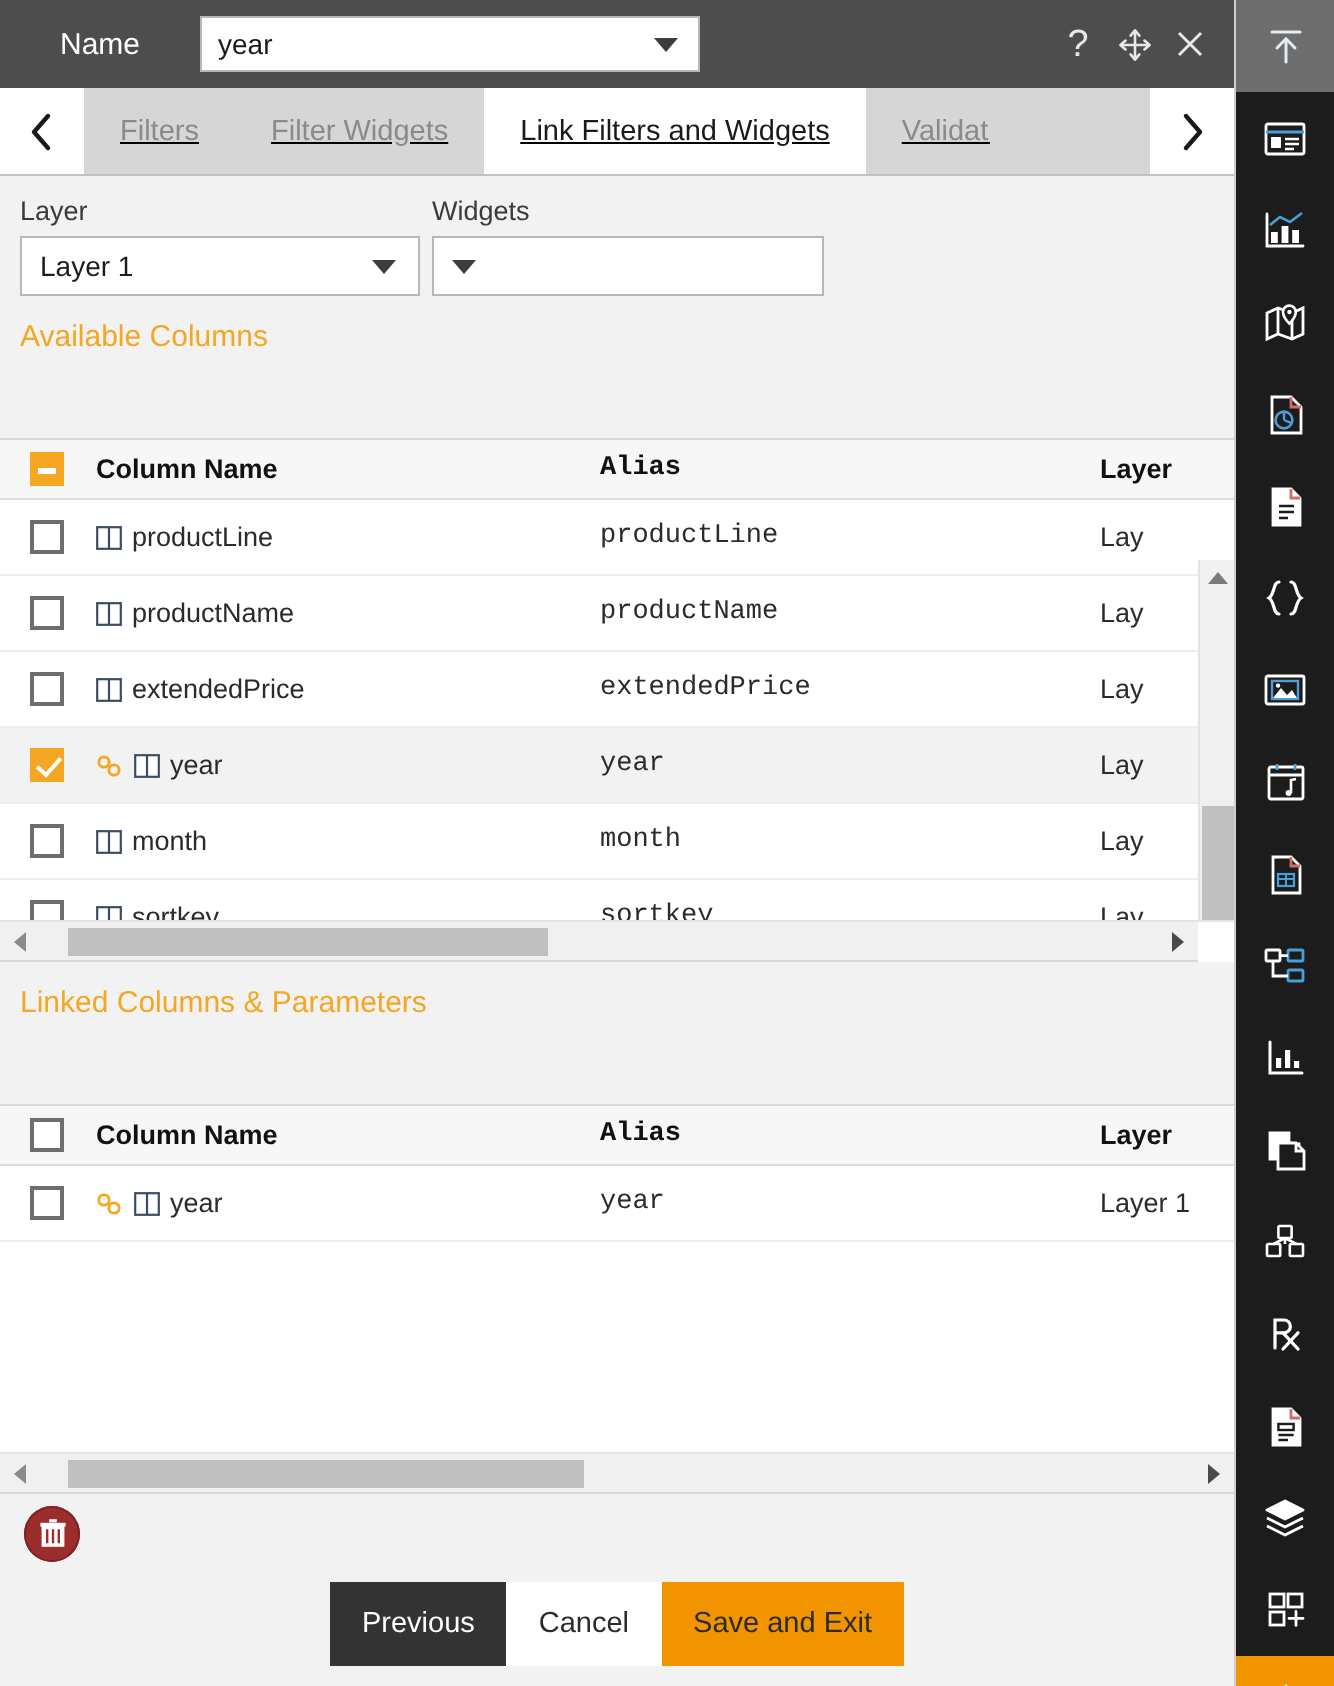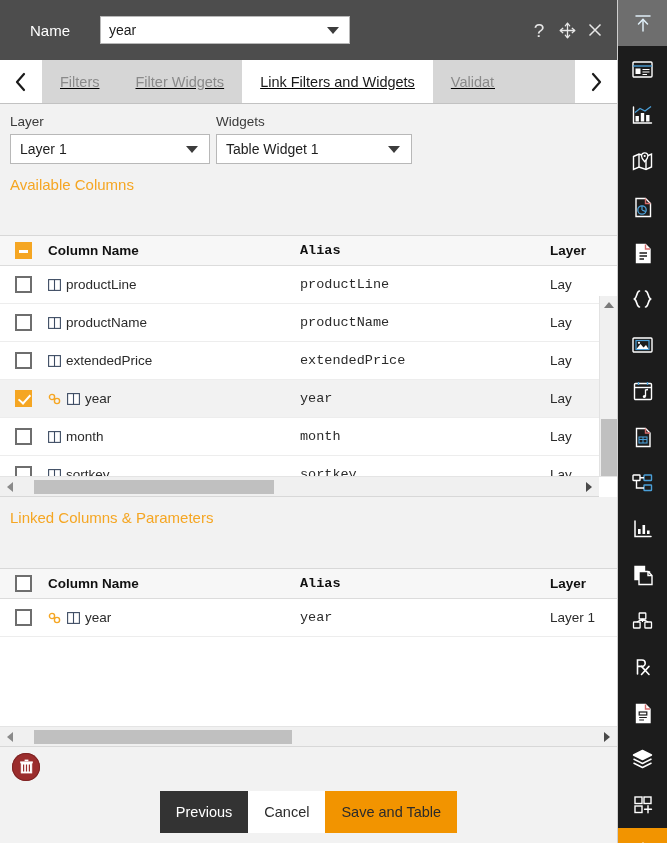--- a/index.html
+++ b/index.html
@@ -22,21 +22,21 @@
     width: 618px;
     height: 843px;
     background: #ffffff;
     display: flex;
     flex-direction: column;
     border-right: 1px solid #cfcfcf;
   }
 
   
   .titlebar {
-    height: 60px;
+    height: 44px;
     background: #4d4d4d;
     display: flex;
     align-items: center;
     padding: 0 8px 0 0;
     flex: none;
   }
   .titlebar-label {
     color: #ffffff;
     font-size: 15px;
     width: 100px;
@@ -427,21 +427,20 @@
         <div class="sel-group g1">
           <div class="sel-label">Layer</div>
           <div class="combobox">
             <span class="val">Layer 1</span>
             <span class="caret-dn"></span>
           </div>
         </div>
         <div class="sel-group g3">
           <div class="sel-label">Widgets</div>
           <div class="combobox">
-            <span class="val">Table Widget 1</span>
             <span class="caret-dn"></span>
           </div>
         </div>
       </div>
 
       <div class="section-title">Available Columns</div>
 
       <div class="grid available">
         <div class="grid-head">
           <div class="c-check">
@@ -646,21 +645,21 @@
             <rect x="1.2" y="2.4" width="12.6" height="1.9" fill="#ffffff"></rect>
             <rect x="5.6" y="0.6" width="3.8" height="1.6" fill="#ffffff"></rect>
             <path d="M4.6 5.6 V12.6 M7.5 5.6 V12.6 M10.4 5.6 V12.6" stroke="#9b2d2d" stroke-width="1.2"></path>
           </svg>
         </div>
       </div>
 
       <div class="footer">
         <button class="btn prev">Previous</button>
         <button class="btn cancel">Cancel</button>
-        <button class="btn save">Save and Table</button>
+        <button class="btn save">Save and Exit</button>
       </div>
 
     </div>
   </div>
 
   <div class="sidebar">
 
     <div class="sb-item top-active">
       <svg width="22" height="22" viewBox="0 0 22 22" fill="none" stroke="#dfeef7" stroke-width="1.5" stroke-linecap="round">
         <path d="M4 4 H18"></path>

